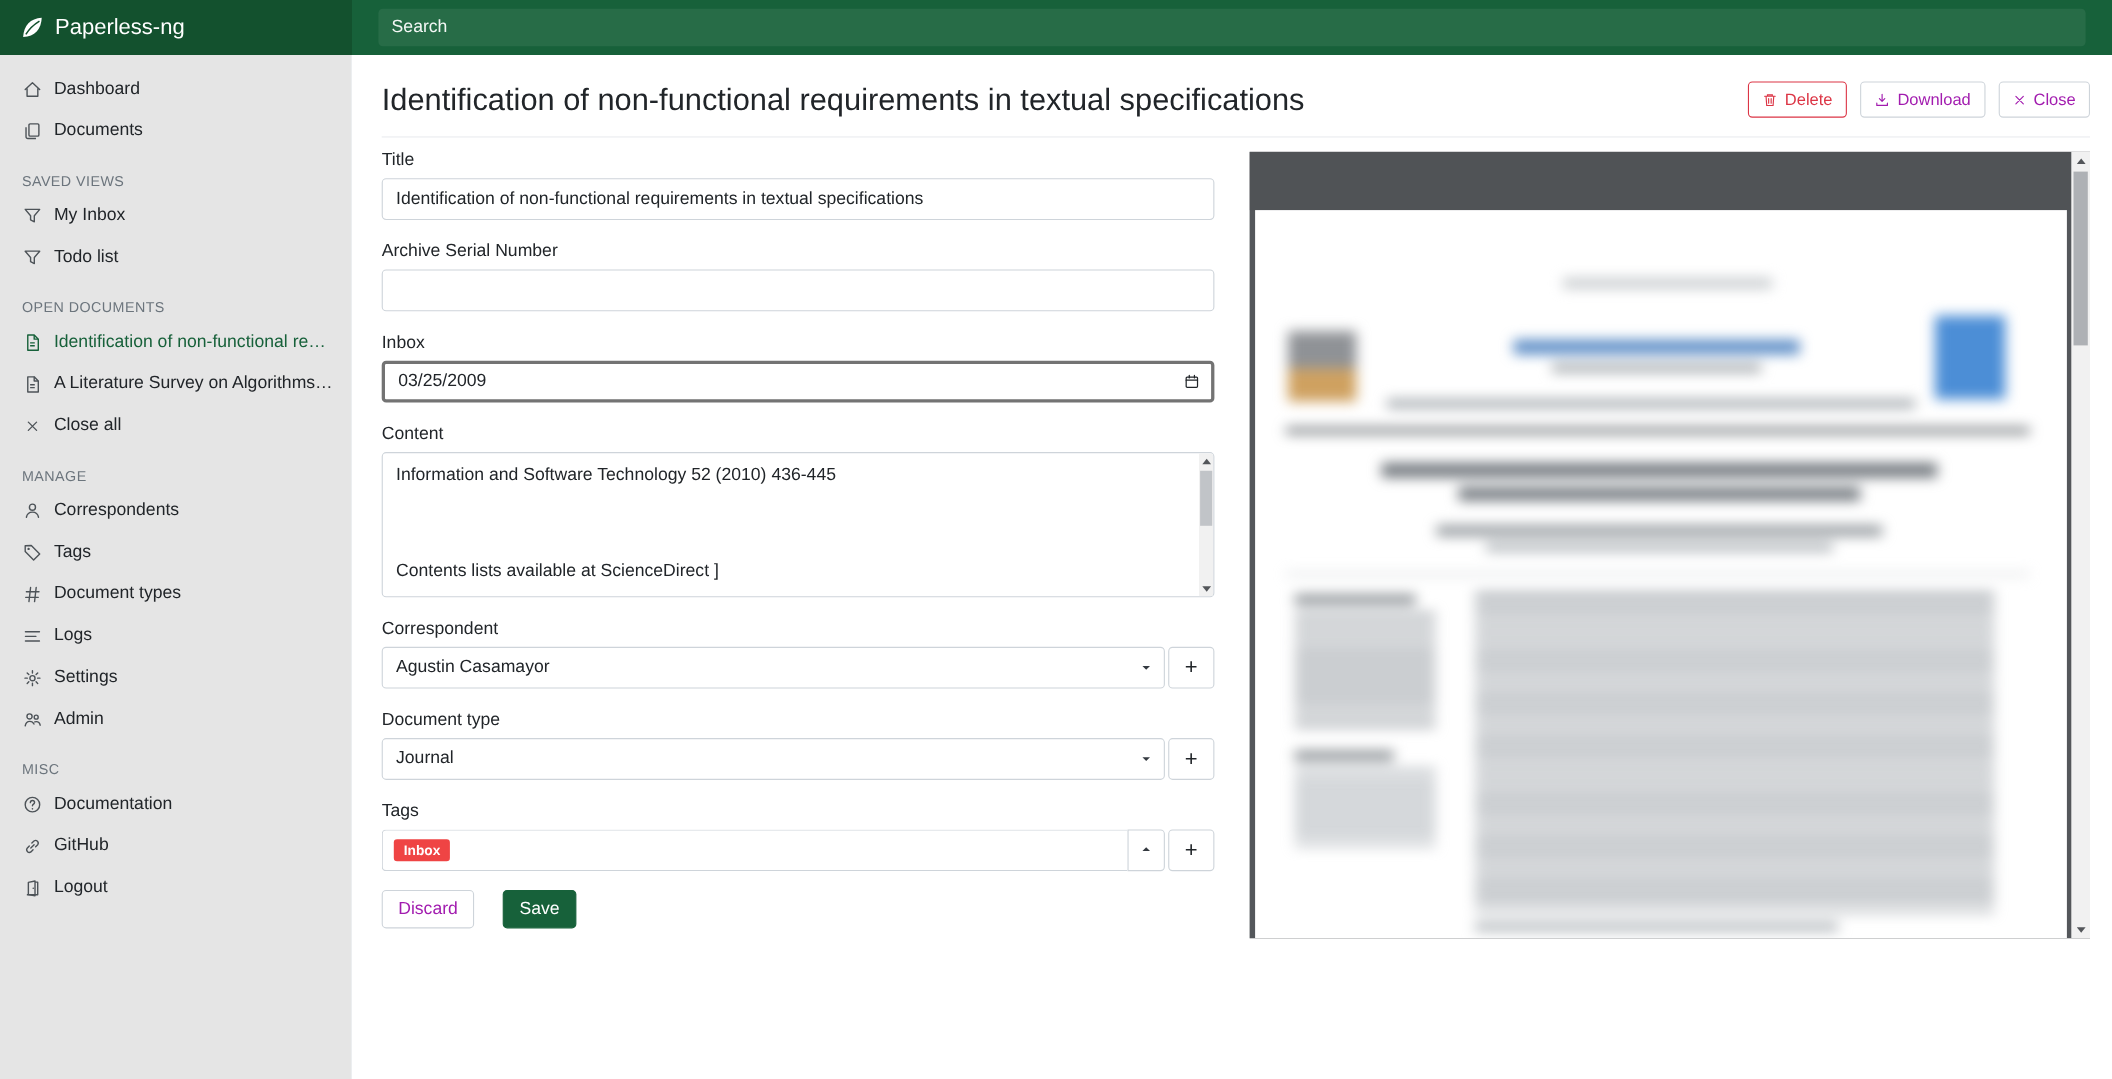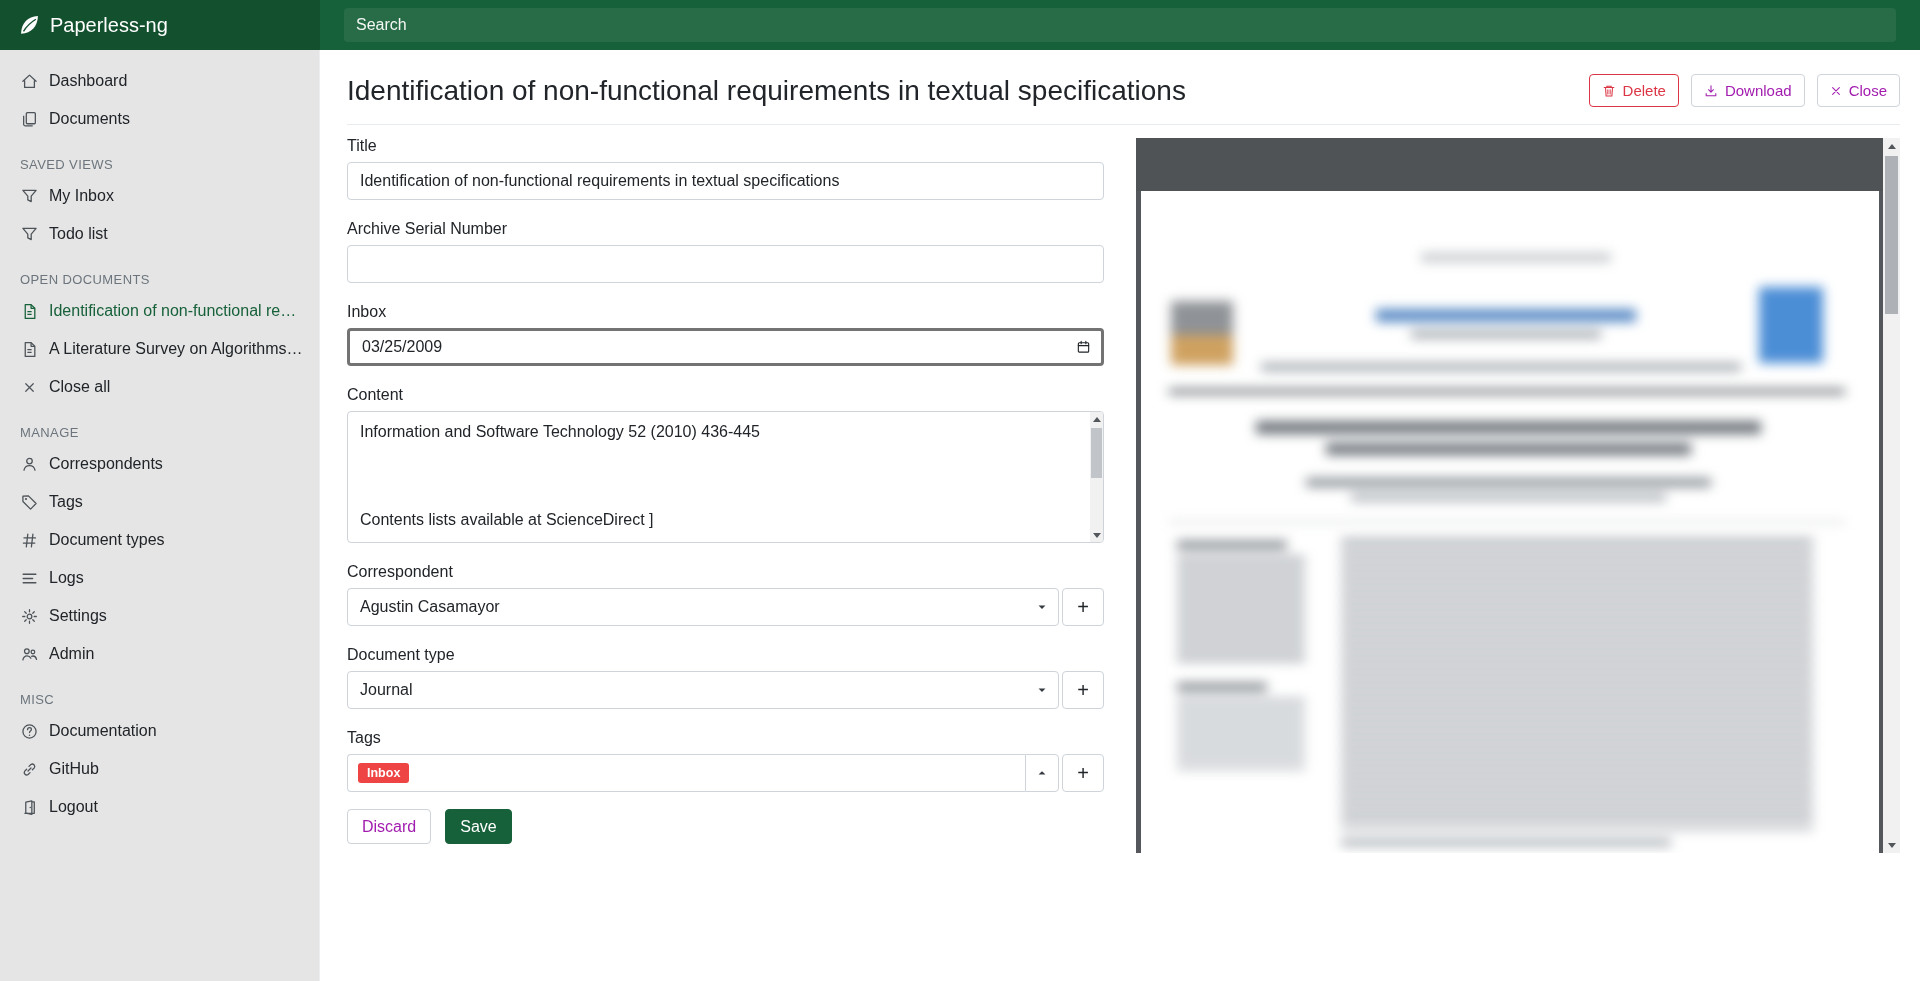--- a/index.html
+++ b/index.html
@@ -94,21 +94,21 @@
   .tags-group { flex:1; display:flex; }
   .tags-input { flex:1; height:38px; border:1px solid #ced4da;
     border-right:none; border-radius:4px 0 0 4px; display:flex;
     align-items:center; padding:0 10px; background:#fff; cursor:text; }
   .caret-btn { flex:0 0 34px; width:34px; height:38px; border:1px solid #ced4da;
     border-radius:0 4px 4px 0; background:#fff; color:#343a40; display:flex;
     align-items:center; justify-content:center; cursor:pointer; }
   .tag-badge { background:#ef4444; color:#fff; font-size:12.5px; font-weight:bold;
     padding:4px 9px; border-radius:3px; line-height:1; cursor:pointer; }
 
-  .btn-row { display:flex; gap:14px; margin-top:17px; }
+  .btn-row { display:flex; gap:26px; margin-top:17px; }
   .btn-lg { height:35px; padding:0 14px; font-size:16px; }
   .btn-save { background:#17613a; border:1px solid #17613a; color:#fff; }
 
   
   .preview { position:relative; flex:1; height:715px; background:#54575b;
     overflow:hidden; margin-top:3px; }
   .pdf-toolbar { position:absolute; left:0; top:0; right:17px; height:53px;
     background:#505356; }
   .pdf-page { position:absolute; left:5px; top:53px; right:21px; bottom:0;
     background:#fff; overflow:hidden; }

